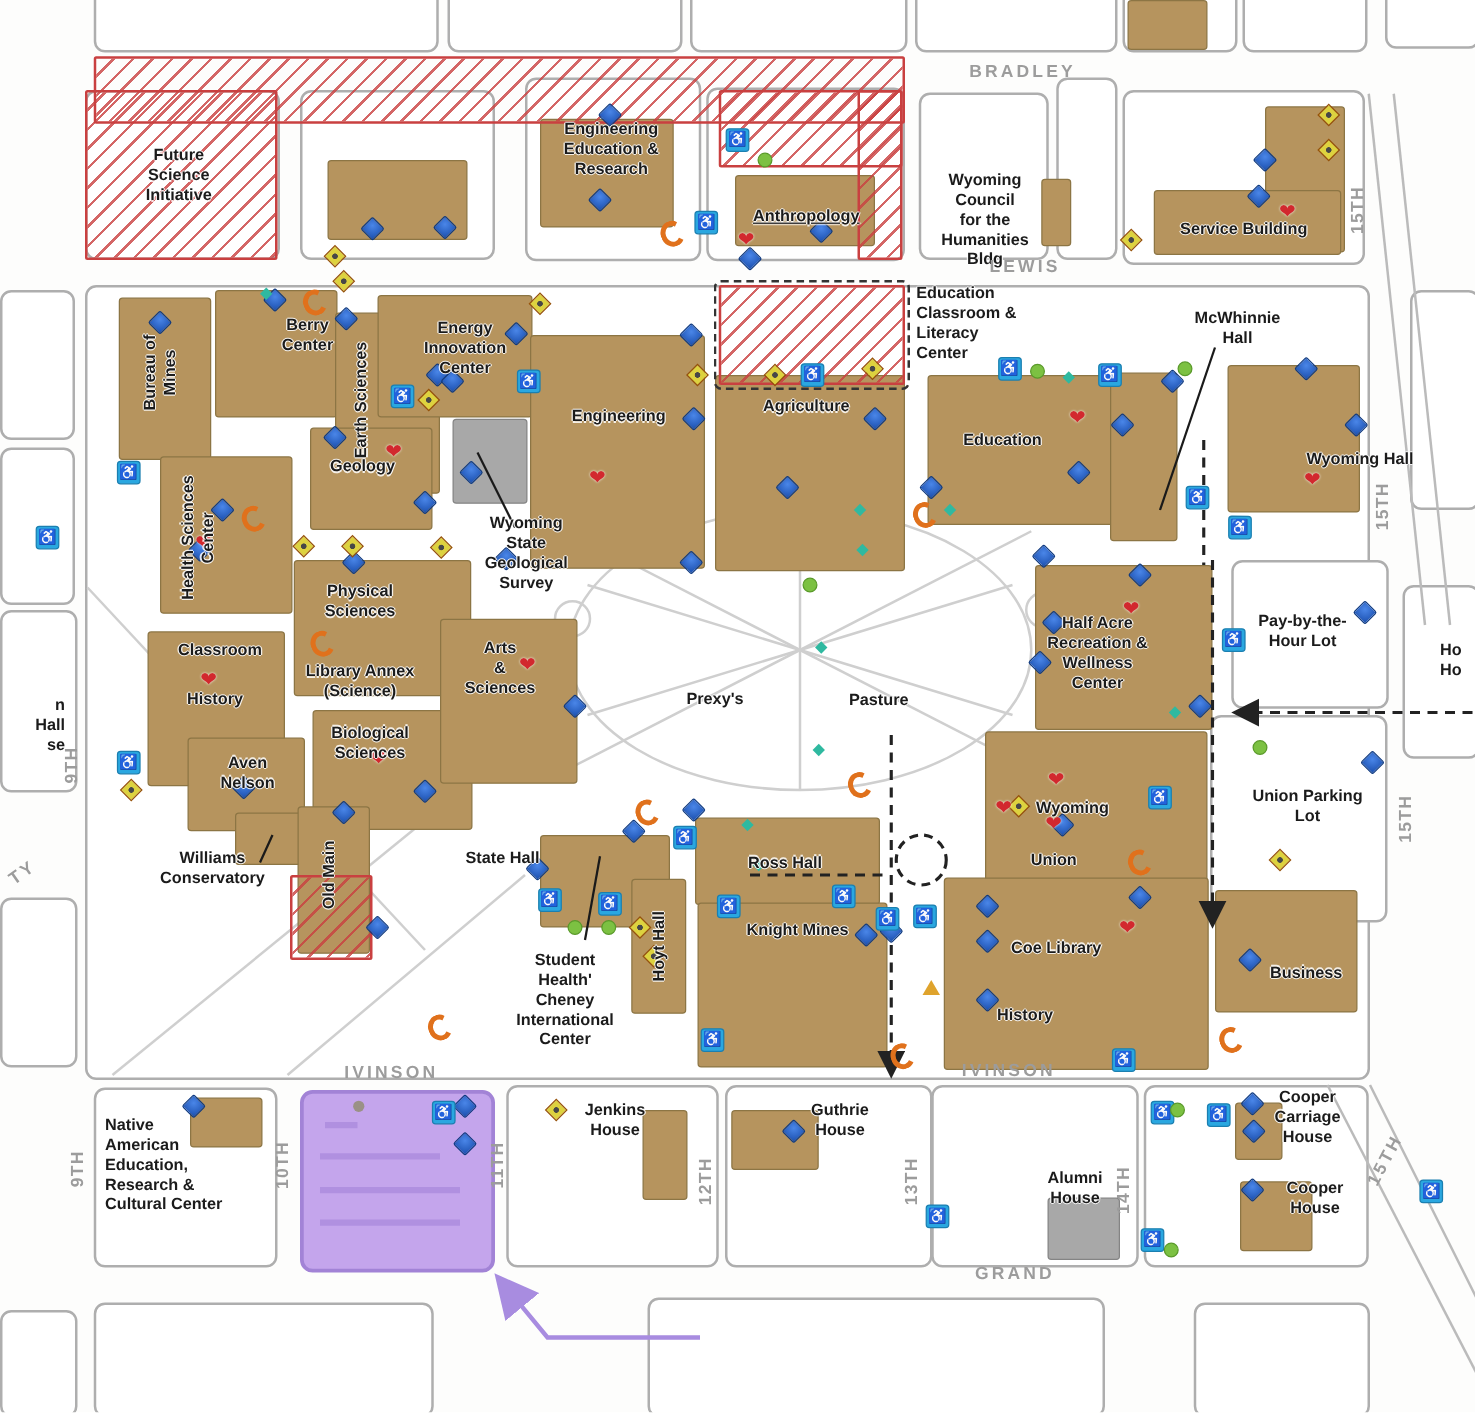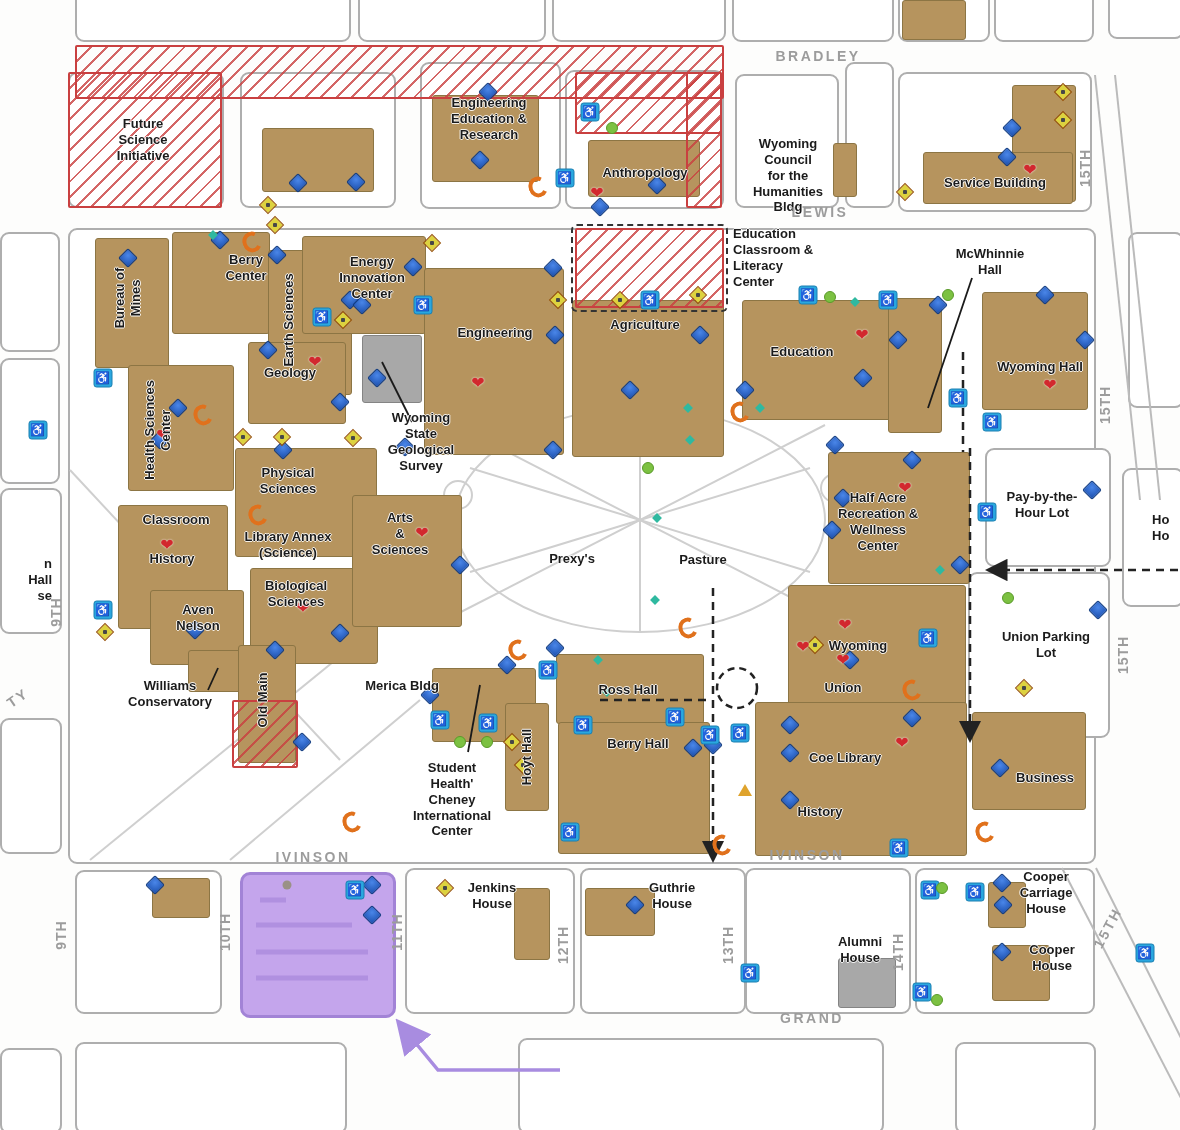--- a/index.html
+++ b/index.html
@@ -333,21 +333,21 @@
     <div class="icon i-teal" style="left: 855px; top: 302px;"></div>
     <div class="icon i-teal" style="left: 657px; top: 518px;"></div>
     <div class="icon i-warn" style="left: 745px; top: 790px;"></div>
     <div class="icon i-gray" style="left: 287px; top: 885px;"></div>
     <div class="lbl" style="left: 143px; top: 140px;">Future
 Science
 Initiative</div>
     <div class="lbl" style="left: 489px; top: 119px;">Engineering
 Education &amp;
 Research</div>
-    <div class="lbl" style="left: 645px; top: 173px;">Anthropology</div>
+    <div class="lbl" style="left: 645px; top: 173px; text-decoration: underline;">Anthropology</div>
     <div class="lbl" style="left: 788px; top: 176px;">Wyoming
 Council
 for the
 Humanities
 Bldg</div>
     <div class="lbl" style="left: 995px; top: 183px;">Service Building</div>
     <div class="lbl v" style="left: 128px; top: 298px;">Bureau of
 Mines</div>
     <div class="lbl" style="left: 246px; top: 268px;">Berry
 Center</div>
@@ -357,21 +357,21 @@
 Center</div>
     <div class="lbl" style="left: 495px; top: 333px;">Engineering</div>
     <div class="lbl" style="left: 645px; top: 325px;">Agriculture</div>
     <div class="lbl al" style="left: 733px; top: 258px;">Education
 Classroom &amp;
 Literacy
 Center</div>
     <div class="lbl" style="left: 802px; top: 352px;">Education</div>
     <div class="lbl" style="left: 990px; top: 262px;">McWhinnie
 Hall</div>
-    <div class="lbl" style="left: 1040px; top: 367px;">Wyoming Hall</div>
+    <div class="lbl" style="left: 1088px; top: 367px;">Wyoming Hall</div>
     <div class="lbl" style="left: 290px; top: 373px;">Geology</div>
     <div class="lbl" style="left: 421px; top: 442px;">Wyoming
 State
 Geological
 Survey</div>
     <div class="lbl v" style="left: 158px; top: 430px;">Health Sciences
 Center</div>
     <div class="lbl" style="left: 288px; top: 481px;">Physical
 Sciences</div>
     <div class="lbl" style="left: 288px; top: 545px;">Library Annex
@@ -393,32 +393,37 @@
     <div class="lbl" style="left: 878px; top: 522px;">Half Acre
 Recreation &amp;
 Wellness
 Center</div>
     <div class="lbl" style="left: 1042px; top: 505px;">Pay-by-the-
 Hour Lot</div>
     <div class="lbl" style="left: 1046px; top: 645px;">Union Parking
 Lot</div>
     <div class="lbl" style="left: 858px; top: 646px;">Wyoming</div>
     <div class="lbl" style="left: 843px; top: 688px;">Union</div>
-    <div class="lbl" style="left: 402px; top: 686px;">Merica Bldg</div>
+    <div class="lbl" style="left: 402px; top: 686px;">State Hall</div>
     <div class="lbl" style="left: 628px; top: 690px;">Ross Hall</div>
-    <div class="lbl" style="left: 638px; top: 744px;">Berry Hall</div>
+    <div class="lbl" style="left: 638px; top: 744px;">Knight Mines</div>
     <div class="lbl v" style="left: 527px; top: 757px;">Hoyt Hall</div>
     <div class="lbl" style="left: 452px; top: 800px;">Student
 Health'
 Cheney
 International
 Center</div>
     <div class="lbl" style="left: 845px; top: 758px;">Coe Library</div>
     <div class="lbl" style="left: 820px; top: 812px;">History</div>
     <div class="lbl" style="left: 1045px; top: 778px;">Business</div>
+    <div class="lbl al" style="left: 84px; top: 932px;">Native
+American
+Education,
+Research &amp;
+Cultural Center</div>
     <div class="lbl" style="left: 492px; top: 896px;">Jenkins
 House</div>
     <div class="lbl" style="left: 672px; top: 896px;">Guthrie
 House</div>
     <div class="lbl" style="left: 860px; top: 950px;">Alumni
 House</div>
     <div class="lbl" style="left: 1046px; top: 893px;">Cooper
 Carriage
 House</div>
     <div class="lbl" style="left: 1052px; top: 958px;">Cooper

